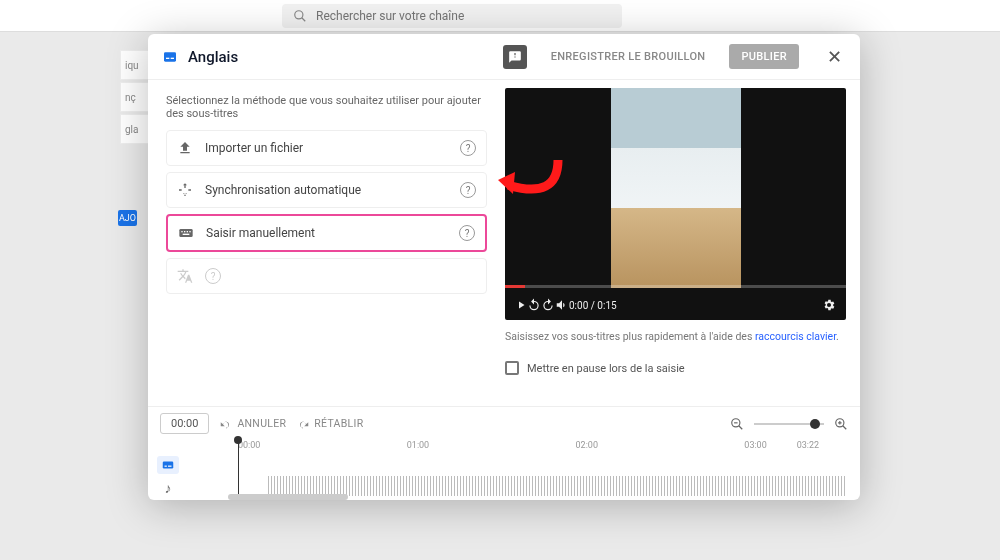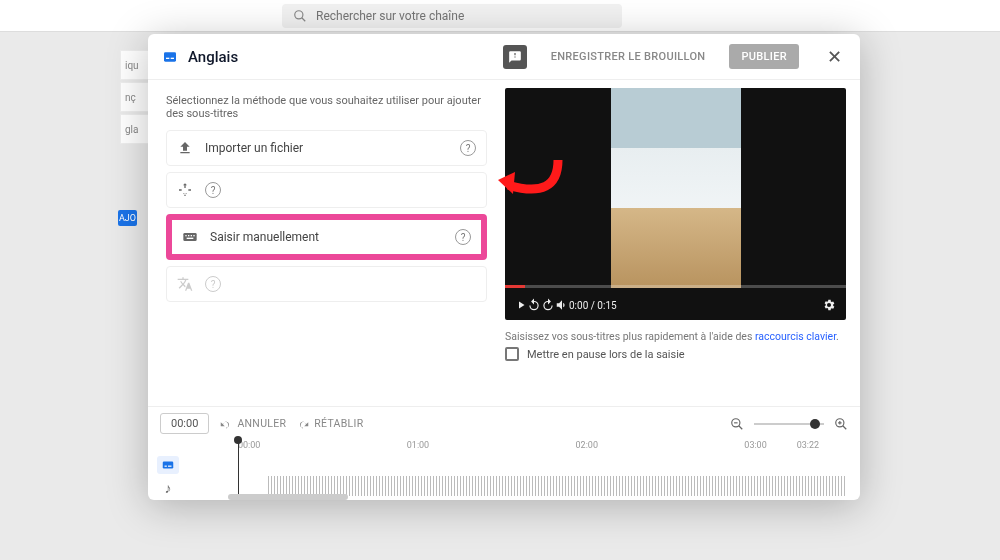--- a/index.html
+++ b/index.html
@@ -17,33 +17,33 @@
   .dlg-right{display:flex;align-items:center;gap:24px}
   .btn-chip{width:24px;height:24px;display:flex;align-items:center;justify-content:center;background:#555;border-radius:3px}
   .btn-draft{font-size:11px;color:#888;font-weight:500;letter-spacing:.3px}
   .btn-publish{background:#aaa;color:#fff;font-size:11px;font-weight:500;padding:6px 12px;border-radius:3px;letter-spacing:.3px}
   .close-x{font-size:18px;color:#555;padding:0 4px;cursor:pointer}
   .dlg-body{flex:1;display:flex;overflow:hidden}
   .panel-left{flex:1;padding:14px 18px 8px 18px;display:flex;flex-direction:column;min-width:0}
   .instr{font-size:11px;color:#666;margin-bottom:10px}
   .opt{display:flex;align-items:center;gap:12px;padding:9px 10px;border:1px solid #eee;border-radius:4px;margin-bottom:6px;font-size:12px;color:#444;cursor:pointer;position:relative}
   .opt .lbl{flex:1}
-  .opt.highlight{border:6px solid #ec4899}
+  .opt.highlight{border:2px solid #ec4899}
   .opt.disabled{color:#bbb}
   .help{width:16px;height:16px;border:1px solid #999;border-radius:50%;display:flex;align-items:center;justify-content:center;font-size:10px;color:#777}
   .opt.disabled .help{border-color:#ccc;color:#ccc}
   .icon-sm{width:16px;height:16px;display:inline-flex;align-items:center;justify-content:center;color:#666}
   .panel-right{width:355px;display:flex;flex-direction:column;padding:8px 14px 8px 0}
   .video-box{background:#111;width:100%;height:232px;position:relative;overflow:hidden;border-radius:2px}
   .video-thumb{position:absolute;left:50%;transform:translateX(-50%);top:0;width:130px;height:200px;background:linear-gradient(to bottom,#b8ccd4 0%,#b8ccd4 30%,#e8eef0 30%,#f0f4f6 60%,#d5b788 60%,#b8935f 100%)}
   .progress{position:absolute;left:0;bottom:32px;width:100%;height:3px;background:rgba(255,255,255,.25)}
   .progress-fill{height:100%;width:6%;background:#e53935}
   .vctrl{position:absolute;left:0;bottom:0;width:100%;height:30px;display:flex;align-items:center;padding:0 10px;color:#eee;font-size:10px}
   .vctrl .sp{flex:1}
-  .tip{font-size:10.5px;color:#777;margin:10px 0 4px}
+  .tip{font-size:10.5px;color:#777;margin:10px 0 18px}
   .tip a{color:#2962ff;text-decoration:none}
   .chk-row{display:flex;align-items:center;gap:8px;font-size:11px;color:#555}
   .chk{width:14px;height:14px;border:2px solid #777;border-radius:2px}
   .timeline{height:94px;border-top:1px solid #eee;display:flex;flex-direction:column}
   .tl-top{display:flex;align-items:center;padding:6px 12px;gap:10px}
   .tc-box{border:1px solid #ccc;border-radius:3px;padding:3px 10px;font-size:11px;color:#555}
   .tl-btn{display:flex;gap:4px;font-size:10.5px;color:#888;letter-spacing:.3px}
   .tl-top .sp{flex:1}
   .zoom{display:flex;align-items:center;gap:10px}
   .zslider{width:70px;height:2px;background:#ccc;position:relative}
@@ -120,20 +120,21 @@
         <span class="lbl">Importer un fichier</span>
         <span class="help">?</span>
       </div>
 
       <div class="opt">
         <span class="icon-sm">
           <svg width="16" height="16" viewBox="0 0 24 24" fill="#666">
               <path d="M12 2l3 3h-2v4h-2V5H9l3-3zm5 9h4v2h-4v-2zM3 11h4v2H3v-2zm8 6v4h2v-4h2l-3 3-3-3h2z"></path>
             </svg>
         </span>
+        <span class="lbl">Synchronisation automatique</span>
         <span class="help">?</span>
       </div>
 
       <div class="opt highlight">
         <span class="icon-sm">
           <svg width="16" height="16" viewBox="0 0 24 24" fill="#666">
               <rect x="2" y="6" width="20" height="12" rx="2"></rect>
               <rect x="5" y="9" width="2" height="2" fill="#fff"></rect>
               <rect x="9" y="9" width="2" height="2" fill="#fff"></rect>
               <rect x="13" y="9" width="2" height="2" fill="#fff"></rect>

